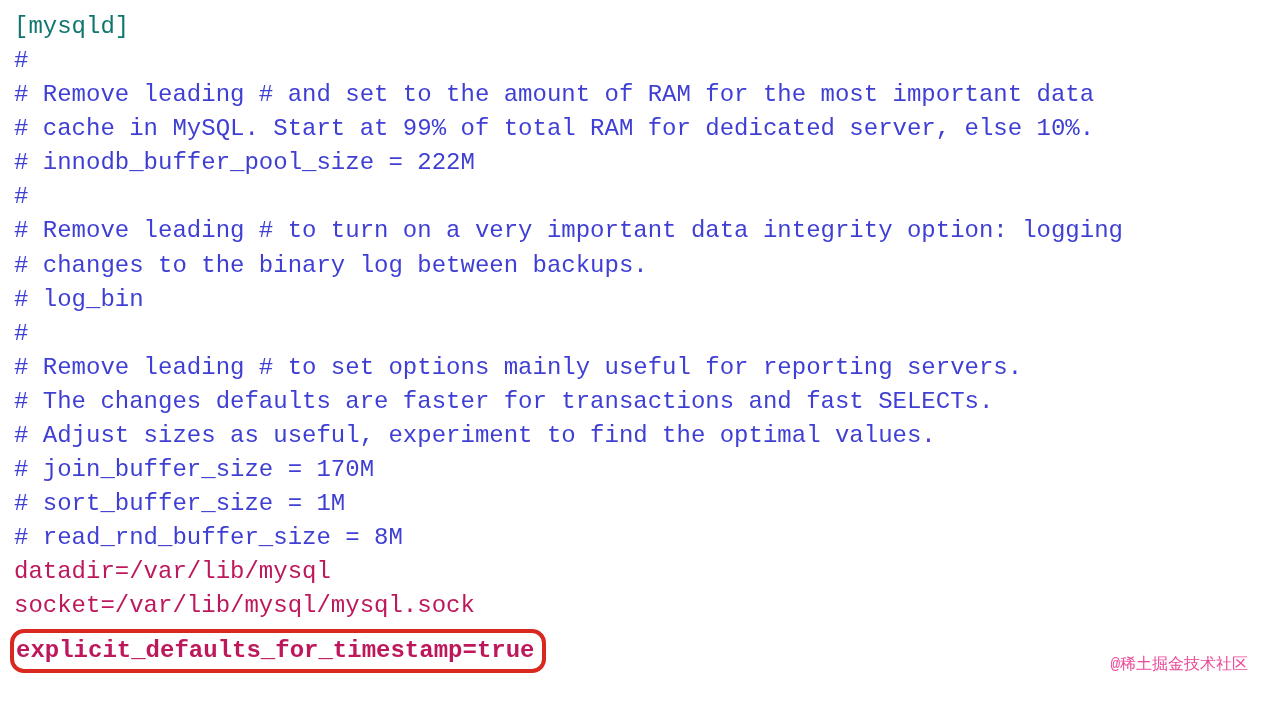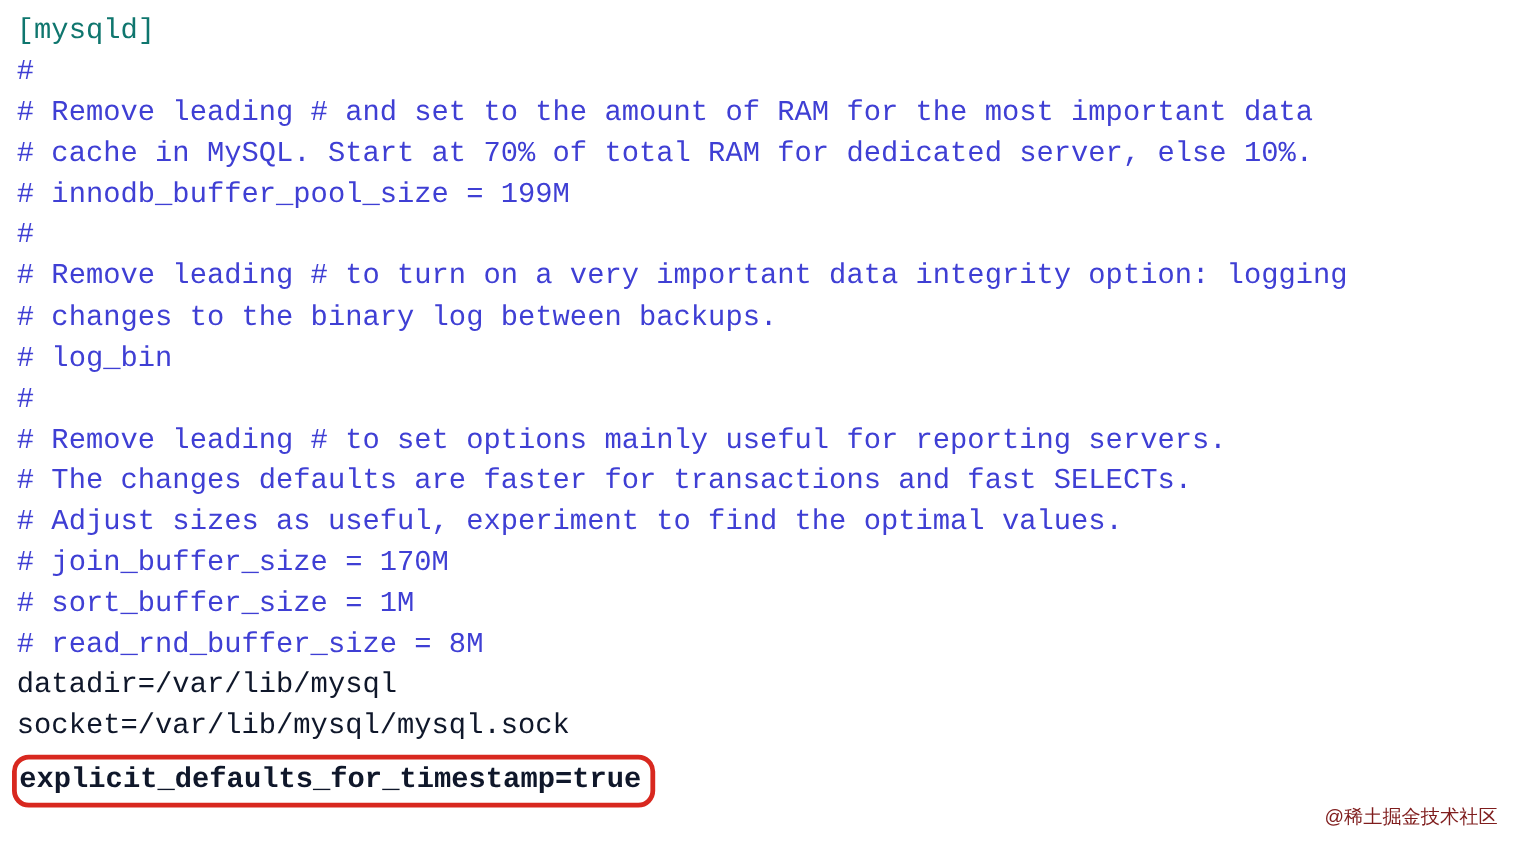--- a/index.html
+++ b/index.html
@@ -18,48 +18,48 @@
     height: 708px;
     position: relative;
     overflow: hidden;
   }
   pre {
     white-space: pre;
     font-family: inherit;
   }
   .section { color: #0f766e; }
   .comment { color: #3f3fd4; }
-  .config  { color: #0f172a; }
+  .config  { color: #be185d; }
   .highlight-box {
     display: inline-block;
     border: 4px solid #d8281f;
     border-radius: 14px;
     padding: 2px 8px 2px 2px;
     margin-top: 6px;
     margin-left: -4px;
     line-height: 1.3;
     font-weight: bold;
   }
   .watermark {
     position: absolute;
     right: 14px;
-    bottom: 14px;
-    color: #7f1d1d;
+    bottom: 31px;
+    color: #ec4899;
     font-size: 16px;
-    font-family: Liberation Sans, sans-serif;
+    font-family: Liberation Mono, monospace;
   }
 </style>
 </head>
 <body>
 
 <pre><span class="section">[mysqld]</span>
 <span class="comment">#</span>
 <span class="comment"># Remove leading # and set to the amount of RAM for the most important data</span>
-<span class="comment"># cache in MySQL. Start at 70% of total RAM for dedicated server, else 10%.</span>
-<span class="comment"># innodb_buffer_pool_size = 199M</span>
+<span class="comment"># cache in MySQL. Start at 99% of total RAM for dedicated server, else 10%.</span>
+<span class="comment"># innodb_buffer_pool_size = 222M</span>
 <span class="comment">#</span>
 <span class="comment"># Remove leading # to turn on a very important data integrity option: logging</span>
 <span class="comment"># changes to the binary log between backups.</span>
 <span class="comment"># log_bin</span>
 <span class="comment">#</span>
 <span class="comment"># Remove leading # to set options mainly useful for reporting servers.</span>
 <span class="comment"># The changes defaults are faster for transactions and fast SELECTs.</span>
 <span class="comment"># Adjust sizes as useful, experiment to find the optimal values.</span>
 <span class="comment"># join_buffer_size = 170M</span>
 <span class="comment"># sort_buffer_size = 1M</span>

